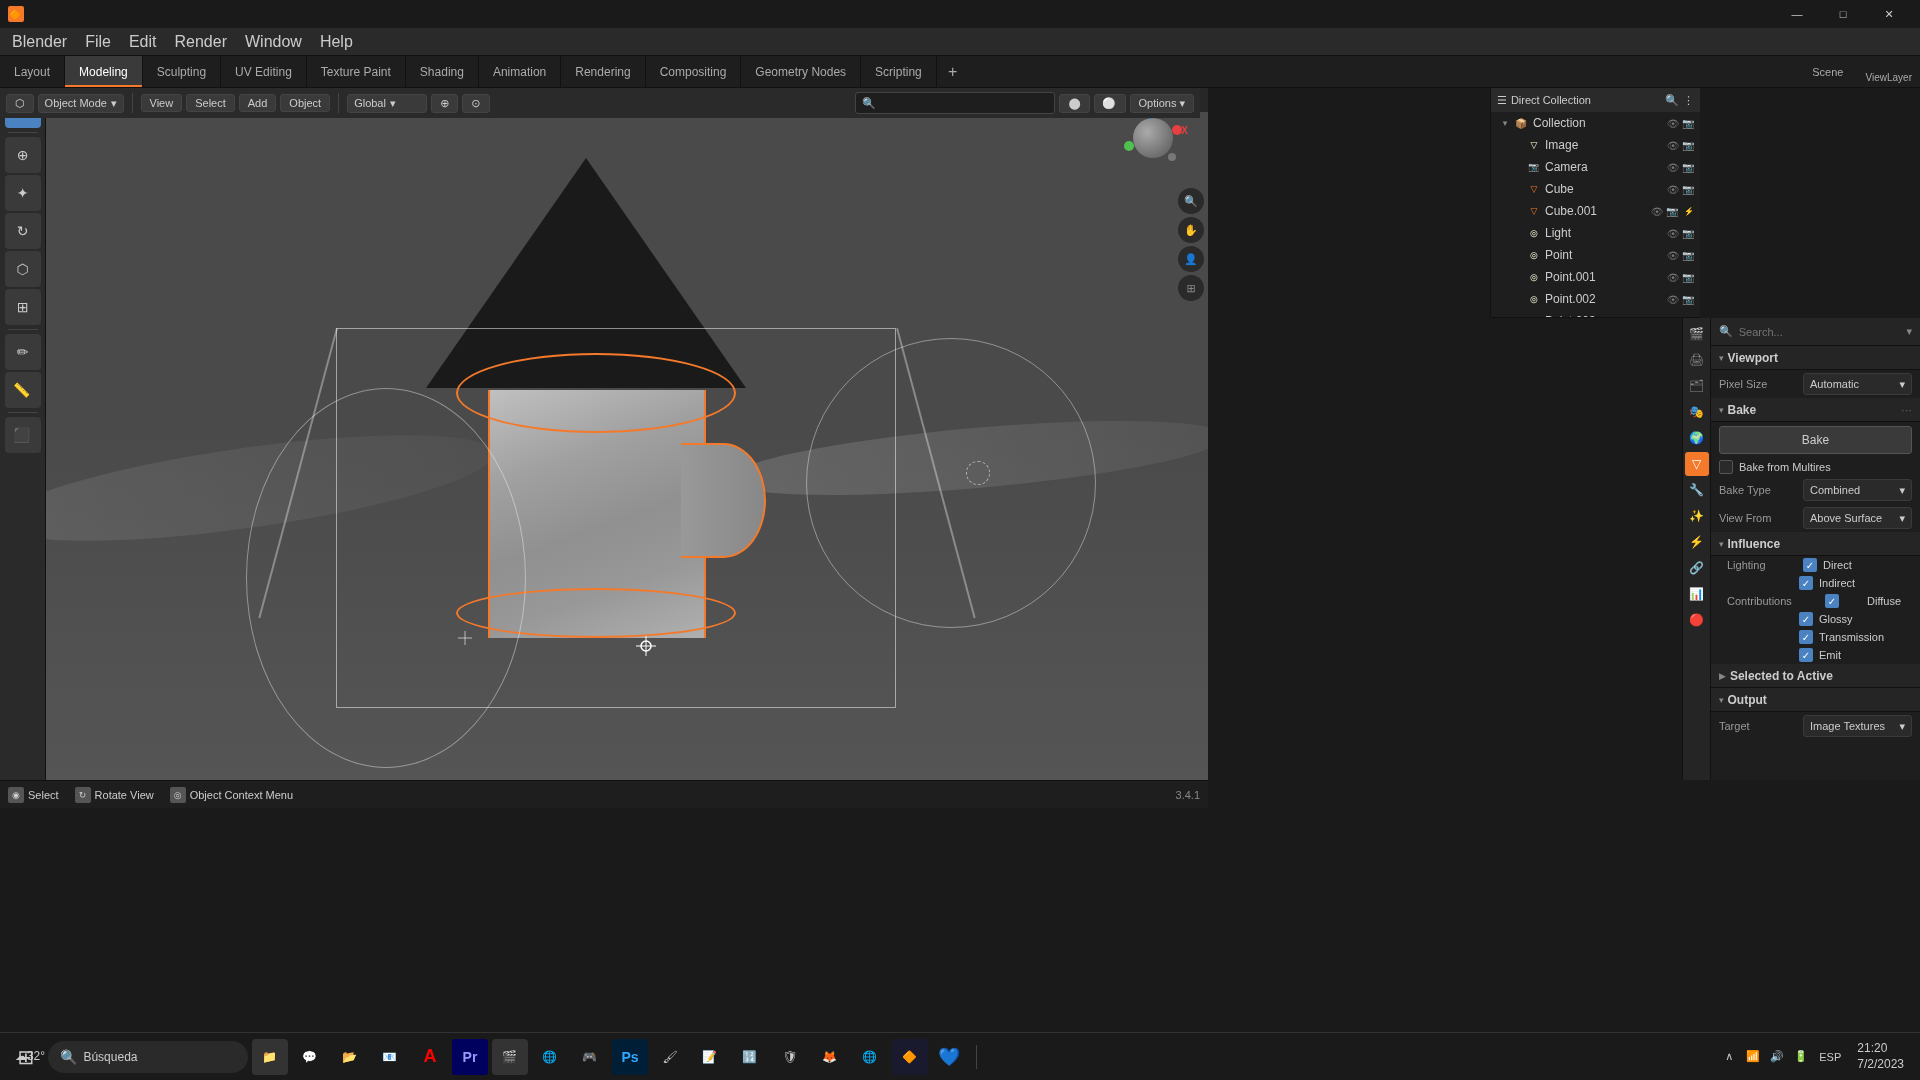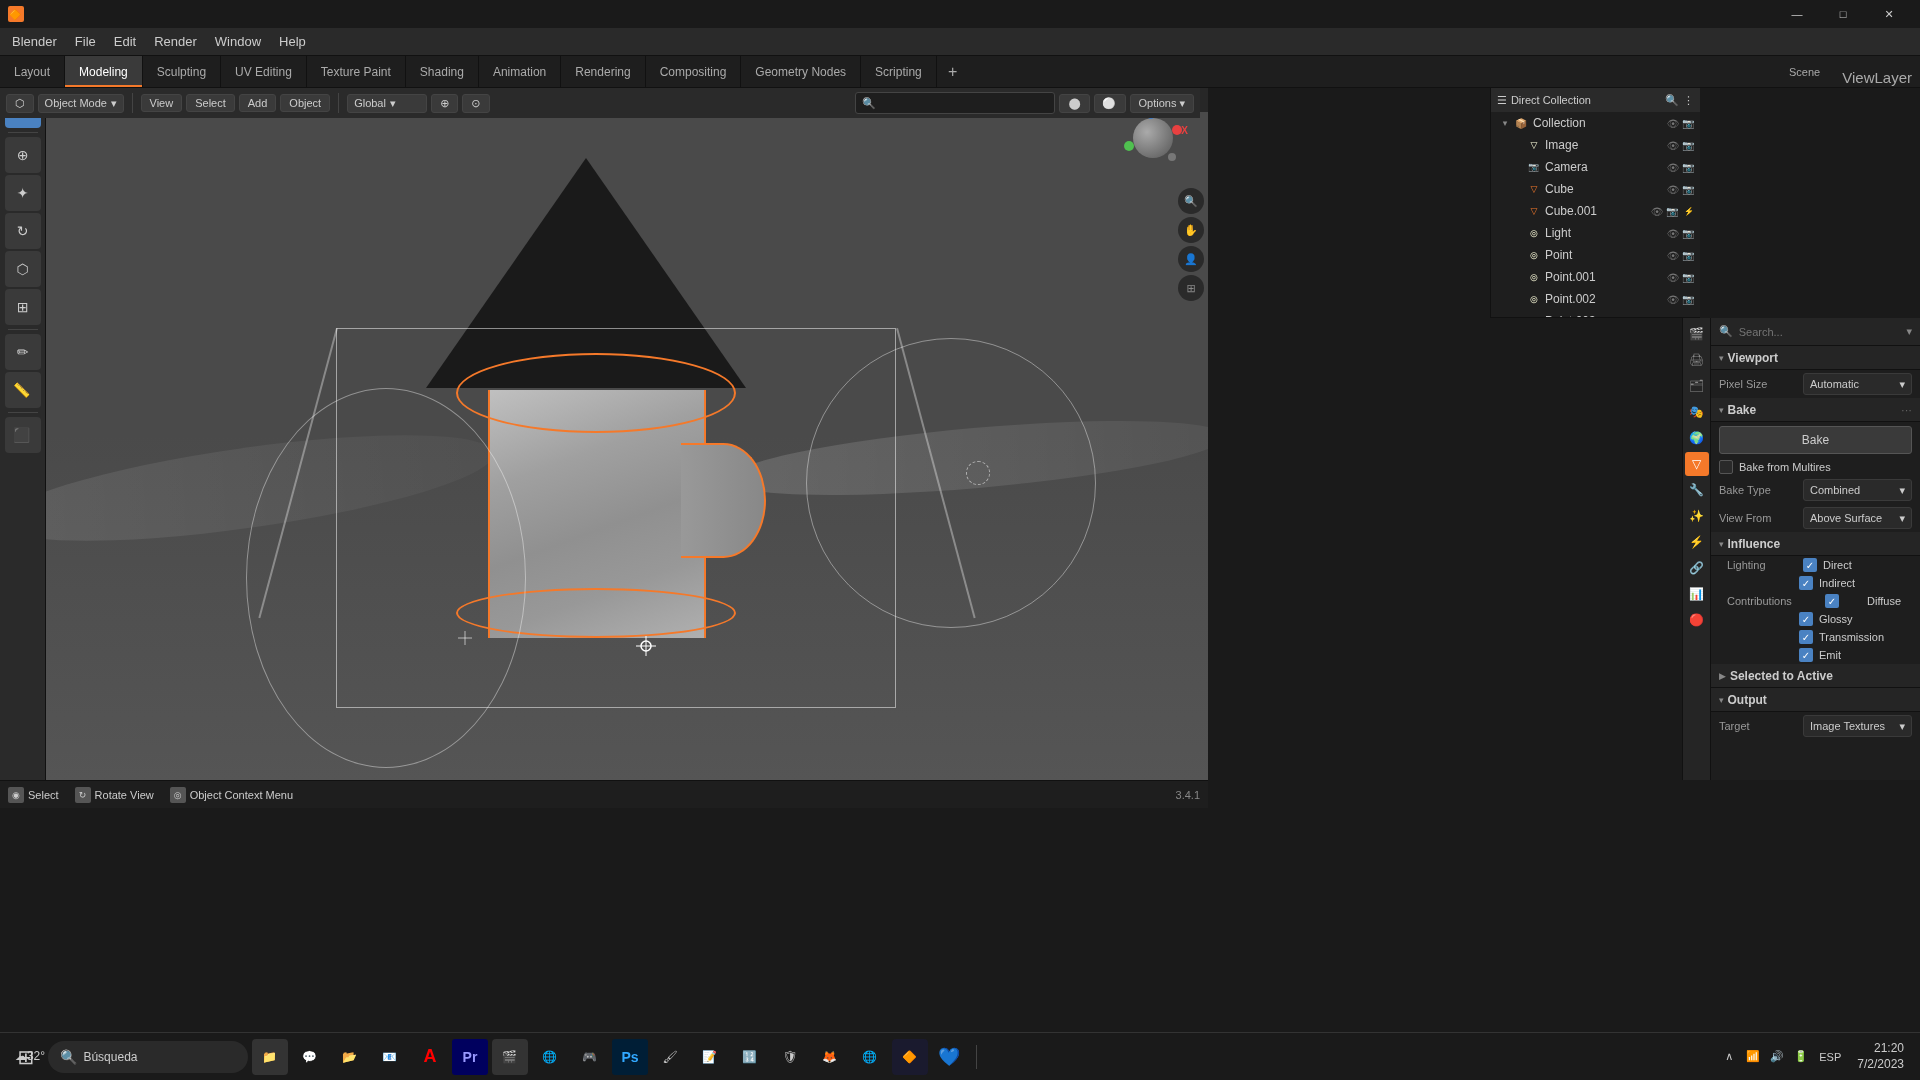--- a/index.html
+++ b/index.html
@@ -7,21 +7,21 @@
 
     
     #title-bar { position: absolute; top: 0; left: 0; width: 1920px; height: 28px; background: #1a1a1a; display: flex; align-items: center; padding: 0 8px; gap: 8px; z-index: 100; }
     #title-bar .app-icon { width: 16px; height: 16px; background: #f5792a; border-radius: 2px; display: flex; align-items: center; justify-content: center; font-size: 10px; color: white; }
     #title-bar .title-text { font-size: 12px; color: #ccc; flex: 1; }
     #title-bar .win-controls { display: flex; gap: 0; margin-left: auto; }
     #title-bar .win-btn { width: 46px; height: 28px; display: flex; align-items: center; justify-content: center; cursor: pointer; font-size: 11px; color: #ccc; }
 
     
     #menu-bar { position: absolute; top: 28px; left: 0; width: 1920px; height: 28px; background: #2a2a2a; display: flex; align-items: center; padding: 0 4px; gap: 2px; z-index: 99; border-bottom: 1px solid #111; }
-    .menu-item { padding: 3px 8px; cursor: pointer; border-radius: 3px; font-size: 13px; color: #ccc; }
+    .menu-item { padding: 3px 8px; cursor: pointer; border-radius: 3px; font-size: 16px; color: #ccc; }
 
     
     #workspace-tabs { position: absolute; top: 56px; left: 0; width: 1920px; height: 32px; background: #1e1e1e; display: flex; align-items: stretch; border-bottom: 1px solid #111; z-index: 98; }
     .ws-tab { padding: 0 14px; display: flex; align-items: center; cursor: pointer; font-size: 12px; color: #aaa; border-right: 1px solid #111; position: relative; }
     .ws-tab.active { background: #3a3a3a; color: #fff; }
     .ws-tab.active::after { content: ''; position: absolute; bottom: 0; left: 0; right: 0; height: 2px; background: #f5792a; }
     .ws-tab-add { width: 32px; display: flex; align-items: center; justify-content: center; cursor: pointer; color: #aaa; font-size: 16px; }
 
     
     #header-toolbar { position: absolute; top: 88px; left: 0; width: 1200px; height: 30px; background: #2a2a2a; display: flex; align-items: center; gap: 4px; padding: 0 6px; z-index: 97; }
@@ -108,21 +108,21 @@
     
     #taskbar { position: absolute; bottom: 0; left: 0; width: 1920px; height: 48px; background: #1a1a1a; display: flex; align-items: center; padding: 0 8px; gap: 4px; border-top: 1px solid #333; z-index: 200; }
     .taskbar-start { width: 36px; height: 36px; display: flex; align-items: center; justify-content: center; border-radius: 6px; cursor: pointer; background: transparent; }
     .taskbar-search { display: flex; align-items: center; gap: 6px; background: #2a2a2a; border-radius: 16px; padding: 4px 12px; min-width: 200px; height: 32px; cursor: pointer; }
     .taskbar-search-text { font-size: 12px; color: #ccc; }
     .taskbar-icon { width: 36px; height: 36px; display: flex; align-items: center; justify-content: center; border-radius: 4px; cursor: pointer; position: relative; }
     .taskbar-separator-v { width: 1px; height: 24px; background: #444; margin: 0 4px; }
     .taskbar-right { margin-left: auto; display: flex; align-items: center; gap: 8px; }
     .taskbar-sys-tray { display: flex; align-items: center; gap: 4px; }
     .tray-icon { width: 20px; height: 20px; display: flex; align-items: center; justify-content: center; font-size: 11px; cursor: pointer; }
-    .clock { text-align: right; font-size: 12px; color: #ccc; line-height: 1.3; cursor: pointer; padding: 0 8px; }
+    .clock { text-align: left; font-size: 12px; color: #ccc; line-height: 1.3; cursor: pointer; padding: 0 8px; }
 
     
     .nav-ball { width: 70px; height: 70px; position: relative; }
     .nav-sphere { width: 40px; height: 40px; background: radial-gradient(circle at 35% 35%, #aaa, #555); border-radius: 50%; position: absolute; top: 15px; left: 15px; }
     .nav-dot-red { position: absolute; top: 22px; right: 6px; width: 10px; height: 10px; background: #e84040; border-radius: 50%; }
     .nav-dot-green { position: absolute; bottom: 22px; left: 6px; width: 10px; height: 10px; background: #50c050; border-radius: 50%; }
     .nav-dot-blue { position: absolute; top: 6px; left: 28px; width: 10px; height: 10px; background: #4080d0; border-radius: 50%; }
     .nav-dot-gray { position: absolute; bottom: 12px; right: 12px; width: 8px; height: 8px; background: #777; border-radius: 50%; }
     .nav-label-y { position: absolute; top: 0; left: 30px; font-size: 10px; color: #50c050; font-weight: bold; }
     .nav-label-x { position: absolute; top: 22px; right: 0; font-size: 10px; color: #e84040; font-weight: bold; }
@@ -156,21 +156,21 @@
   <div class="ws-tab">Texture Paint</div>
   <div class="ws-tab">Shading</div>
   <div class="ws-tab">Animation</div>
   <div class="ws-tab">Rendering</div>
   <div class="ws-tab">Compositing</div>
   <div class="ws-tab">Geometry Nodes</div>
   <div class="ws-tab">Scripting</div>
   <div class="ws-tab-add">+</div>
   <div style="margin-left: auto; display: flex; align-items: center; padding-right: 8px; gap: 6px;">
     <span style="font-size:11px;color:#aaa;">Scene</span>
-    <span style="font-size:15px;color:#aaa;margin-left:16px;margin-top:12px;">ViewLayer</span>
+    <span style="font-size:10px;color:#aaa;margin-left:16px;margin-top:12px;">ViewLayer</span>
   </div>
 </div>
 
 <div id="header-toolbar">
   <div class="toolbar-btn">⬡</div>
   <div class="toolbar-dropdown">
     <span>Object Mode</span>
     <span>▾</span>
   </div>
   <div class="toolbar-separator"></div>

